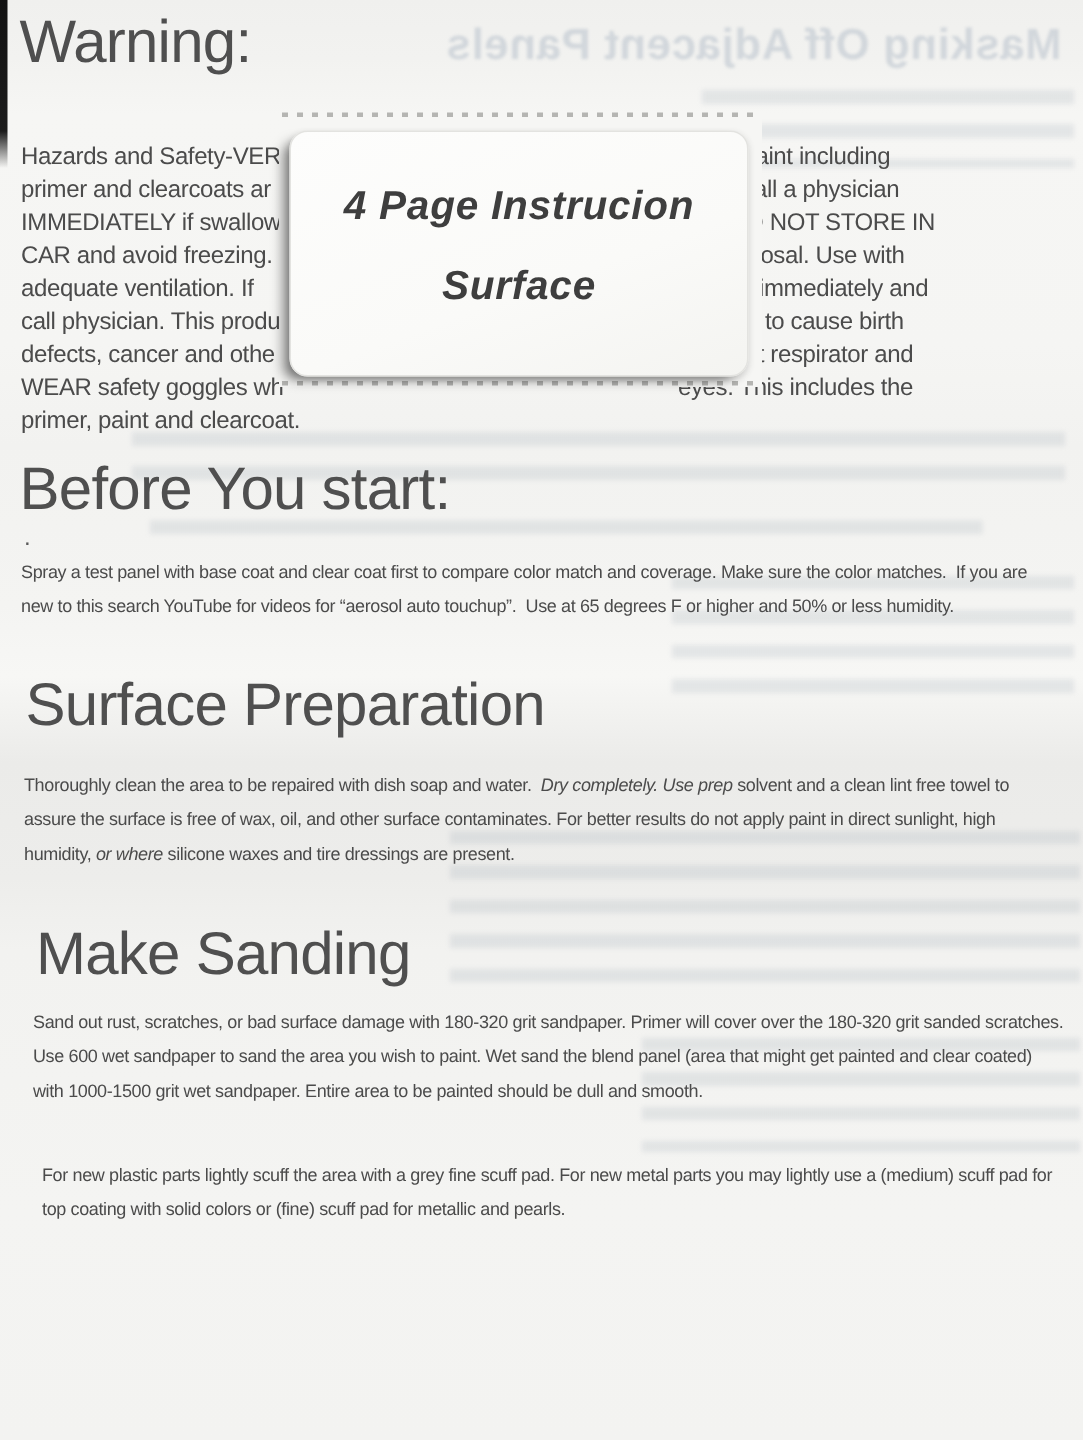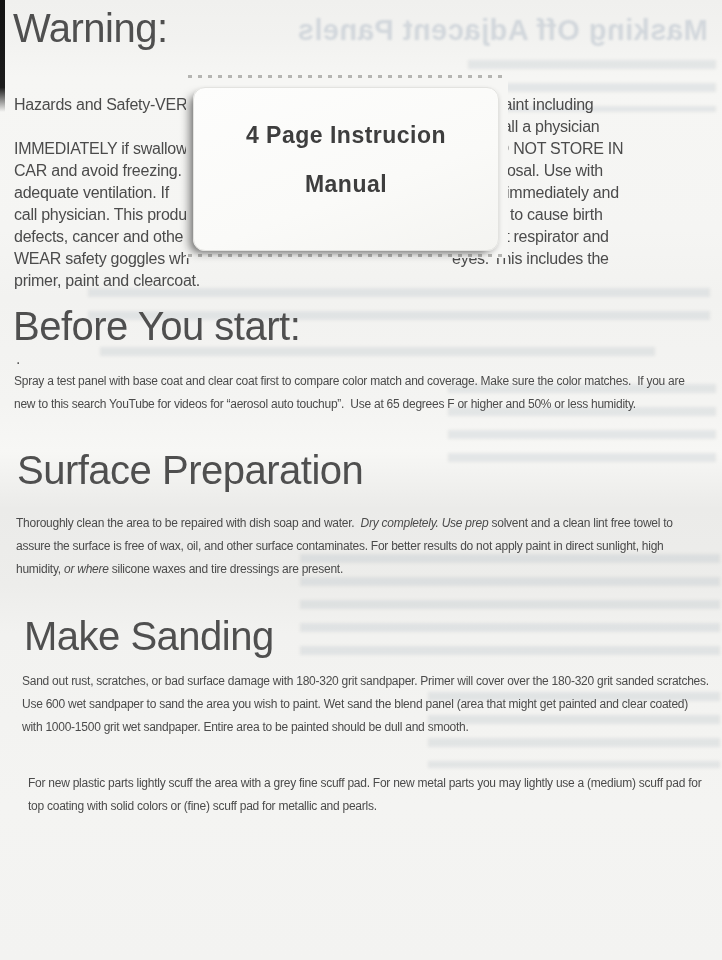--- a/index.html
+++ b/index.html
@@ -73,22 +73,23 @@
   .backing::after{bottom:1px;}
   .sticker{
     position:absolute;left:193px;top:87px;width:306px;height:164px;z-index:3;
     background:linear-gradient(160deg,#fdfdfc 0%,#fafaf8 60%,#f4f4f1 100%);
     border:1px solid #e3e3e0;border-radius:12px;
     box-shadow:-7px 5px 8px -3px rgba(40,40,40,.55), 0 2px 4px rgba(60,60,60,.18);
     display:flex;flex-direction:column;align-items:center;
     padding-top:34px;gap:22px;box-sizing:border-box;
   }
   .sticker-line{
-    font-size:23px;font-weight:700;color:#3e3e3e;letter-spacing:.5px;
+    font-size:27px;font-weight:700;color:#3e3e3e;letter-spacing:.5px;
     white-space:nowrap;
+    font-style:italic;
   }
 </style>
 </head>
 <body>
 
 <div id="page">
 
   <div class="bleed-title">Masking Off Adjacent Panels</div>
   <div class="smudge s1"></div>
   <div class="smudge s2"></div>
@@ -99,20 +100,21 @@
 
   <div class="edge-strip"></div>
 
   <div class="heading h-warning">Warning:</div>
 
   <div class="wline" style="top:96px">
     <span class="frag-left">Hazards and Safety-VERY</span>
     <span class="frag-right">ch-up paint including</span>
   </div>
   <div class="wline" style="top:118px">
+    <span class="frag-left">primer and clearcoats ar</span>
     <span class="frag-right">dren. Call a physician</span>
   </div>
   <div class="wline" style="top:140px">
     <span class="frag-left">IMMEDIATELY if swallow</span>
     <span class="frag-right">20F. DO NOT STORE IN</span>
   </div>
   <div class="wline" style="top:162px">
     <span class="frag-left">CAR and avoid freezing.</span>
     <span class="frag-right">per disposal. Use with</span>
   </div>
@@ -132,21 +134,21 @@
     <span class="frag-left">primer, paint and clearcoat.</span>
   </div>
   <div class="wline" style="top:250px">
     <span class="frag-left">WEAR safety goggles wh</span>
     <span class="frag-right">eyes. This includes the</span>
   </div>
 
   <div class="backing"></div>
   <div class="sticker">
     <div class="sticker-line">4 Page Instrucion</div>
-    <div class="sticker-line">Manual</div>
+    <div class="sticker-line">Surface</div>
   </div>
 
   <div class="heading h-before">Before You start:</div>
   <div class="tiny-dot">.</div>
   <div class="para p-before">Spray a test panel with base coat and clear coat first to compare color match and coverage. Make sure the color matches.  If you are new to this search YouTube for videos for “aerosol auto touchup”.  Use at 65 degrees F or higher and 50% or less humidity.</div>
 
   <div class="heading h-surface">Surface Preparation</div>
   <div class="para p-surface"><span>Thoroughly clean the area to be repaired with dish soap and water.  </span><em>Dry completely. Use prep</em><span> solvent and a clean lint free towel to assure the surface is free of wax, oil, and other surface contaminates. For better results do not apply paint in direct sunlight, high humidity, </span><em>or where</em><span> silicone waxes and tire dressings are present.</span></div>
 
   <div class="heading h-sanding">Make Sanding</div>

